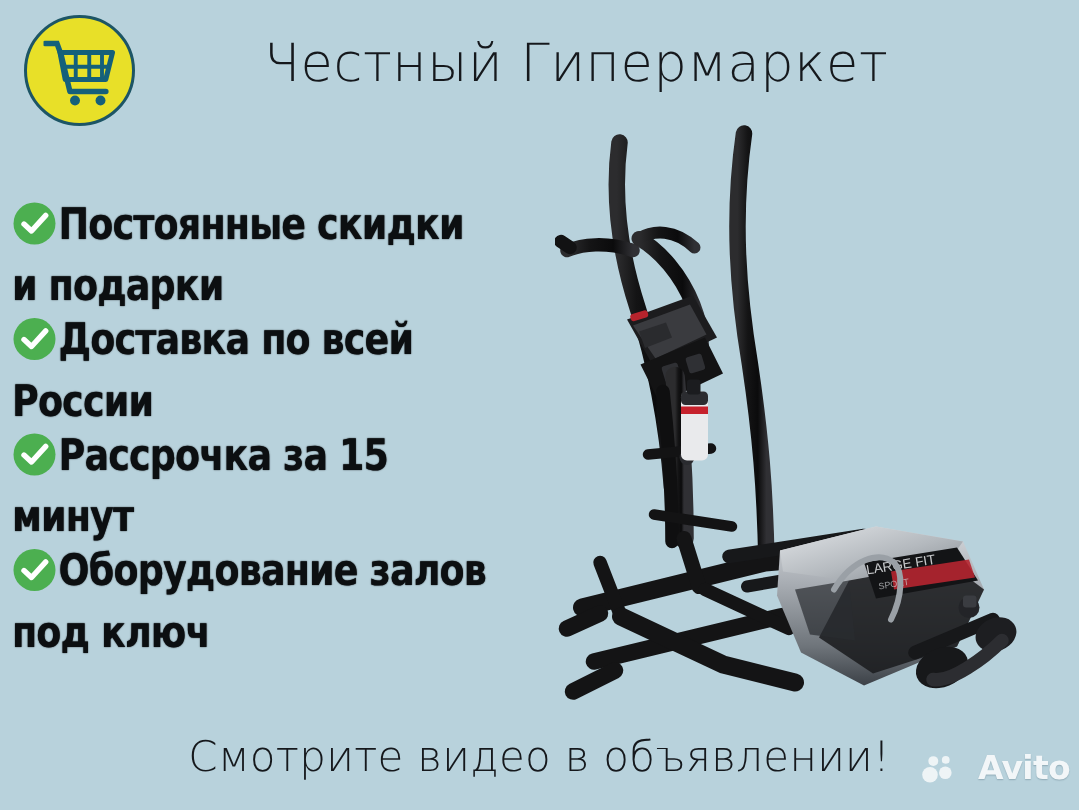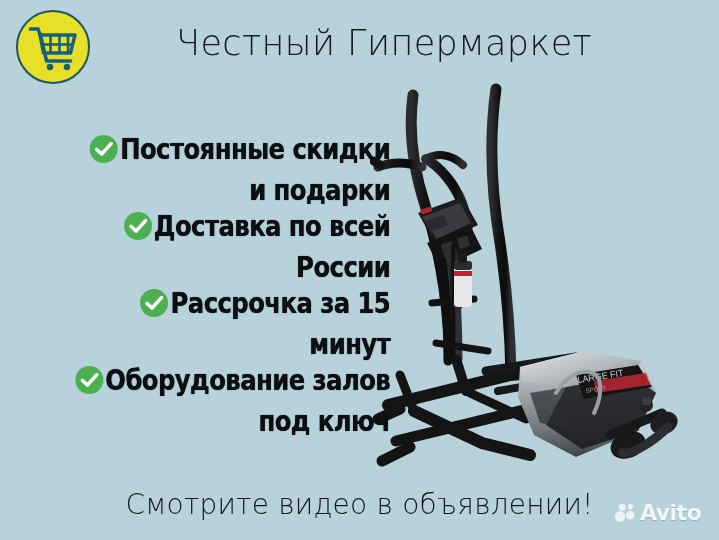--- a/index.html
+++ b/index.html
@@ -21,21 +21,21 @@
   .cart-svg{position:absolute;left:11px;top:13px;}
   .brand-title{
     position:absolute;left:157px;top:17px;width:470px;height:52px;
     font-family:"DejaVu Sans",sans-serif;
     font-size:35px;font-weight:300;letter-spacing:.4px;color:#15181c;
     line-height:52px;white-space:nowrap;margin-left:19px;
   }
 
   
   .features{
-    position:absolute;left:8px;top:131px;width:384px;text-align:right;
+    position:absolute;left:8px;top:131px;width:384px;
   }
   .feature-line{
     font-family:"DejaVu Sans",sans-serif;
     font-size:29px;line-height:36px;font-weight:bold;color:#0c0f11;
     letter-spacing:-.7px;
     transform:scaleX(.84);transform-origin:left center;
     width:455px;
     white-space:nowrap;
     text-shadow:0 0 1px #0c0f11;
   }
@@ -49,21 +49,21 @@
   .caption{
     position:absolute;left:0;top:488px;width:719px;
     text-align:center;
     font-family:"DejaVu Sans",sans-serif;
     font-size:28px;font-weight:300;color:#15181c;letter-spacing:.2px;
   }
 
   
   .avito{
     position:absolute;left:614px;top:500px;
-    display:flex;align-items:center;gap:4px;opacity:.82;
+    display:flex;align-items:center;gap:16px;opacity:.82;
   }
   .avito-word{
     font-family:"DejaVu Sans",sans-serif;
     font-size:22px;font-weight:bold;color:#ffffff;letter-spacing:-.5px;
     text-shadow:0 1px 1px rgba(40,70,85,.35);
   }
 
   
   .machine{position:absolute;left:370px;top:75px;width:330px;height:415px;}
   .machine svg{display:block;}

